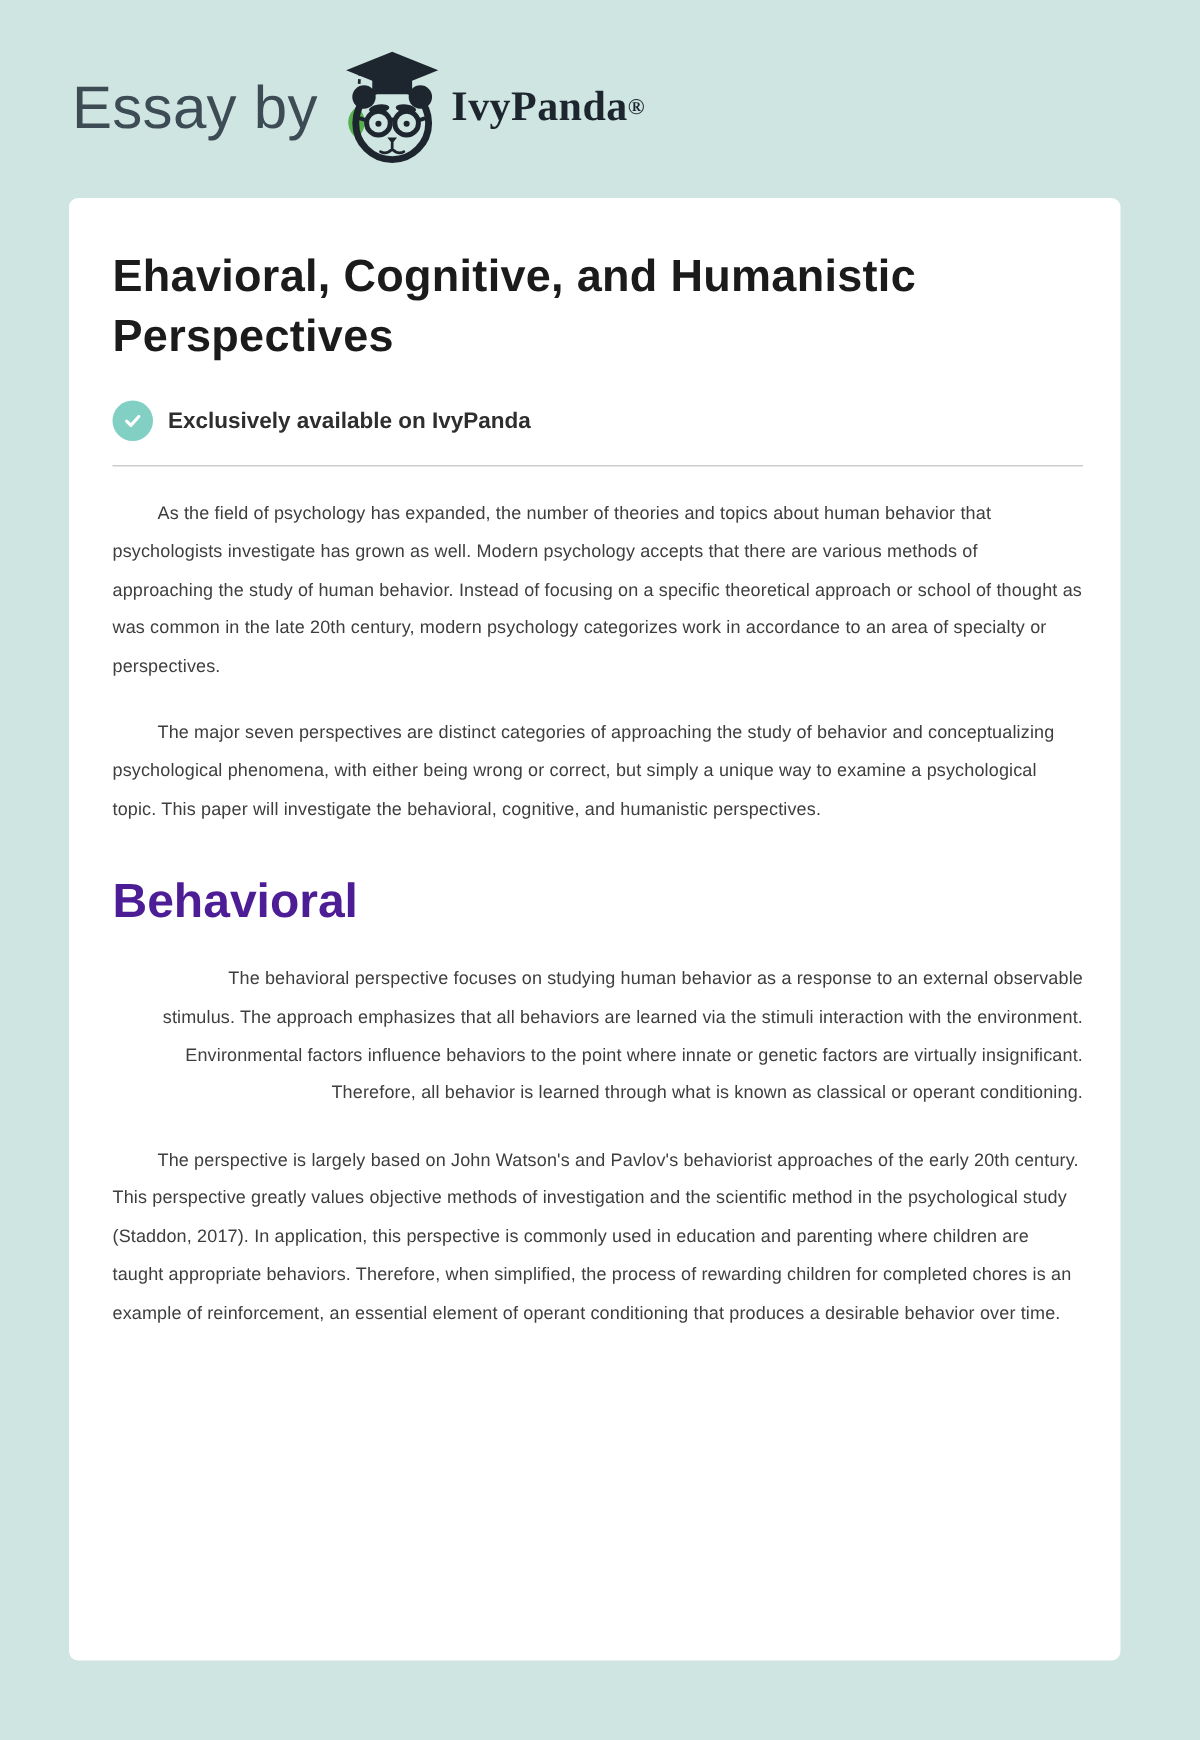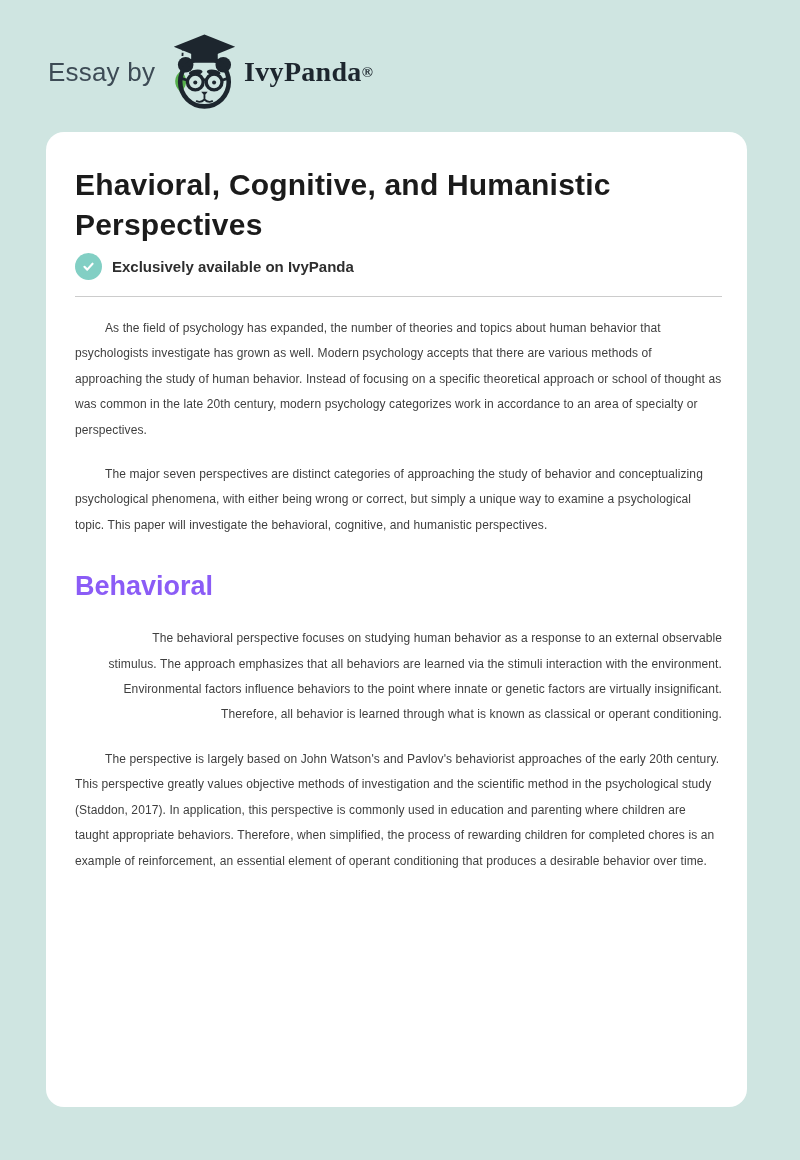--- a/index.html
+++ b/index.html
@@ -12,21 +12,21 @@
   }
 
   
   .page-header {
     display: flex;
     align-items: center;
     padding: 32px 0 0 48px;
     height: 112px;
   }
   .essay-by {
-    font-size: 26px;
+    font-size: 40px;
     color: #3d4b55;
     margin-right: 16px;
     letter-spacing: 0.2px;
   }
   .logo {
     display: flex;
     align-items: center;
     cursor: pointer;
   }
   .logo svg.panda { display: block; margin-right: 7px; }
@@ -42,40 +42,40 @@
     font-family: "Liberation Serif", serif;
     font-weight: 700;
     font-size: 15px;
     color: #1d262e;
     vertical-align: 14px;
   }
 
   
   .essay-card {
     background: #ffffff;
-    border-radius: 18px;
+    border-radius: 6px;
     margin: 20px 53px 0 46px;  
     padding: 33px 25px 40px 29px;
     height: 975px;
   }
 
   .essay-title {
     margin: 0;
     font-size: 30px;
     line-height: 40px;
     font-weight: 700;
     color: #1b1b1b;
     letter-spacing: 0.2px;
     max-width: 620px;
   }
 
   .badge-row {
     display: flex;
     align-items: center;
-    margin-top: 8px;
+    margin-top: 22px;
   }
   .badge-circle {
     width: 27px; height: 27px;
     border-radius: 50%;
     background: #82cfc4;
     display: flex;
     align-items: center;
     justify-content: center;
     flex: 0 0 27px;
   }
@@ -96,24 +96,24 @@
     font-size: 12px;
     line-height: 25.4px;
     color: #3e3e3e;
     text-indent: 30px;
     margin: 19px 0 0 0;
     letter-spacing: 0.1px;
   }
 
   .section-heading {
     margin: 31px 0 0 0;
-    font-size: 27px;
+    font-size: 32px;
     line-height: 34px;
     font-weight: 700;
-    color: #8b5cf6;
+    color: #4c1d95;
   }
   .section-heading + .body-paragraph { margin-top: 23px; text-align: right; }
 </style>
 </head>
 <body>
 
 <header class="page-header">
   <span class="essay-by">Essay by</span>
 
   <span class="logo">

